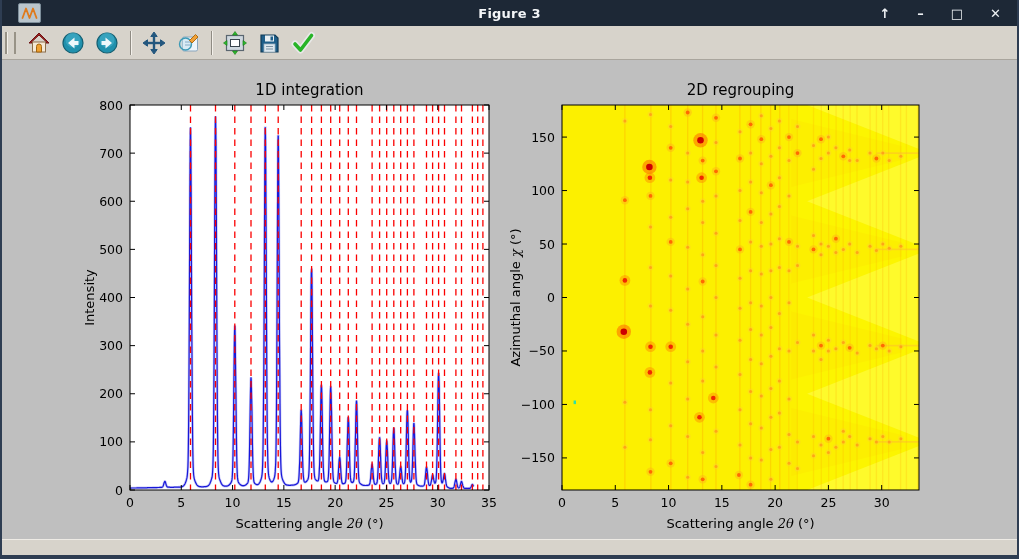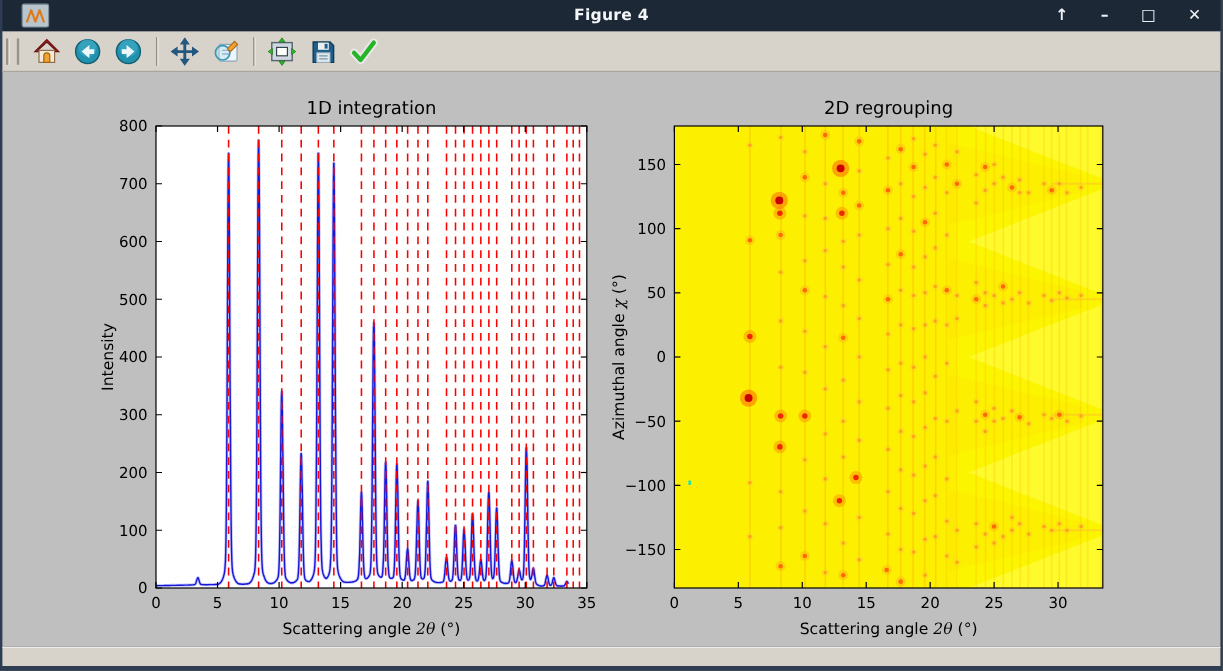--- a/index.html
+++ b/index.html
@@ -21,21 +21,21 @@
 <body>
 
 <div class="window">
 
   <div class="titlebar">
     <span class="app-icon">
       <svg width="17" height="14" viewBox="0 0 17 14">
         <path d="M1.5 12 L5 2.5 L8.5 12 L12 2.5 L15.5 12" fill="none" stroke="#df7a1c" stroke-width="1.8" stroke-linejoin="round" stroke-linecap="round"></path>
       </svg>
     </span>
-    <span class="title">Figure 4</span>
+    <span class="title">Figure 3</span>
     <span class="win-controls">
       <span>↑</span>
       <span>–</span>
       <span>□</span>
       <span>✕</span>
     </span>
   </div>
 
   <div class="toolbar">
     <div class="tb-grip"></div>

